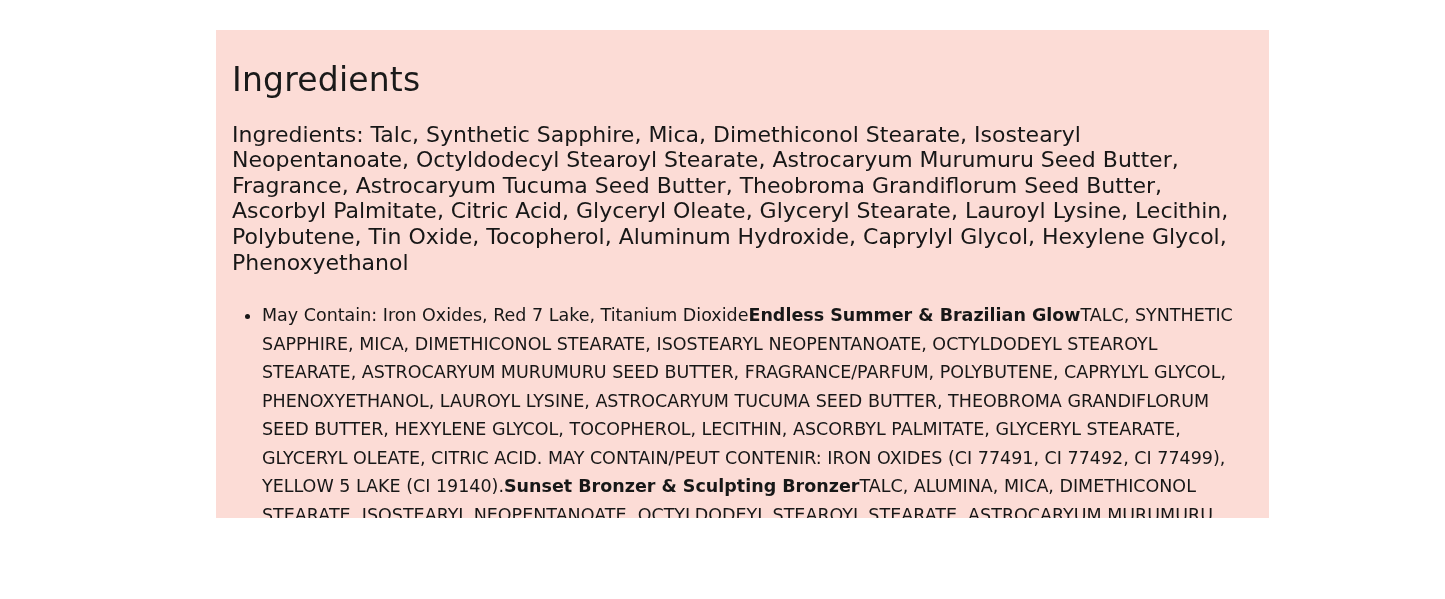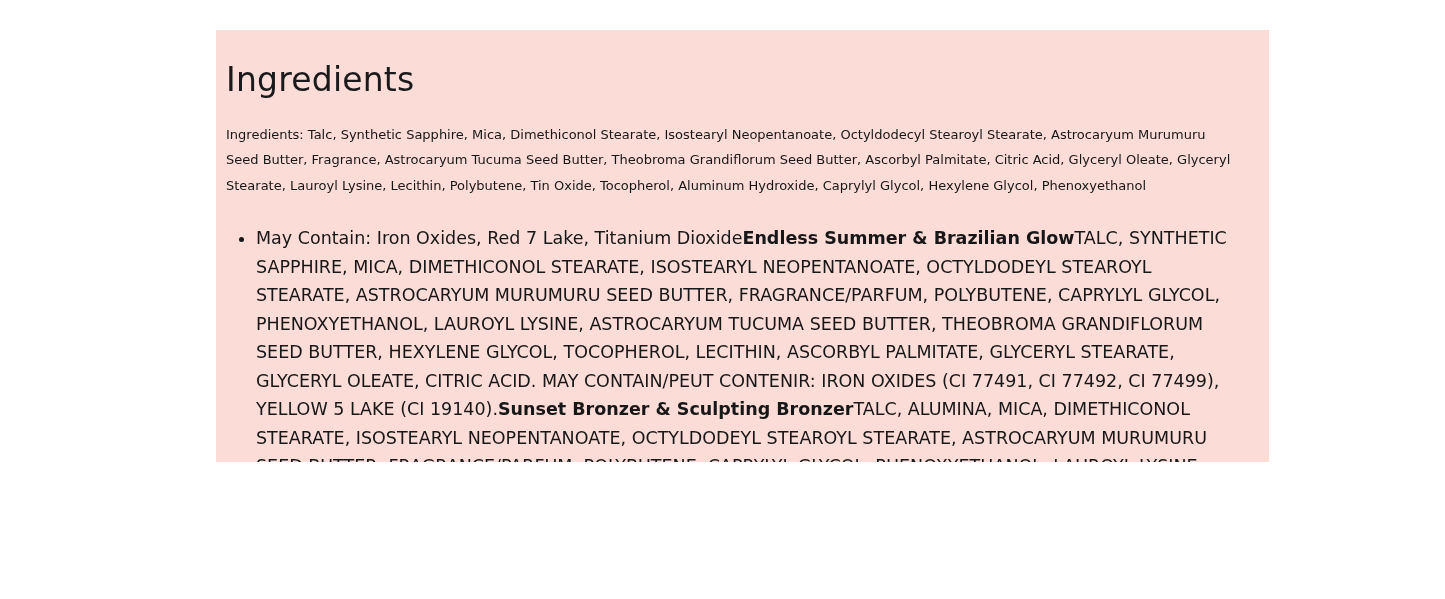--- a/index.html
+++ b/index.html
@@ -17,36 +17,36 @@
     position: relative;
     width: 1445px;
     height: 599px;
     background: #ffffff;
   }
   .panel {
     position: absolute;
     left: 216px;
     top: 30px;
     width: 1053px;
-    height: 432px;
+    height: 488px;
     background: #fcdcd6;
     box-sizing: border-box;
-    padding: 30px 18px 0 10px;
+    padding: 30px 18px 0 16px;
     overflow: hidden;
   }
   .panel-title {
     font-size: 33px;
     font-weight: 400;
     color: #1a1a1a;
     margin: 0 0 22px 0;
     line-height: 1.2;
     letter-spacing: 0.2px;
   }
   .intro {
-    font-size: 13px;
+    font-size: 22px;
     line-height: 25.6px;
     color: #171717;
     margin: 0 0 26px 0;
     max-width: 1010px;
   }
   ul.ing-list {
     margin: 0;
     padding: 0 0 0 30px;
     list-style-type: disc;
   }

